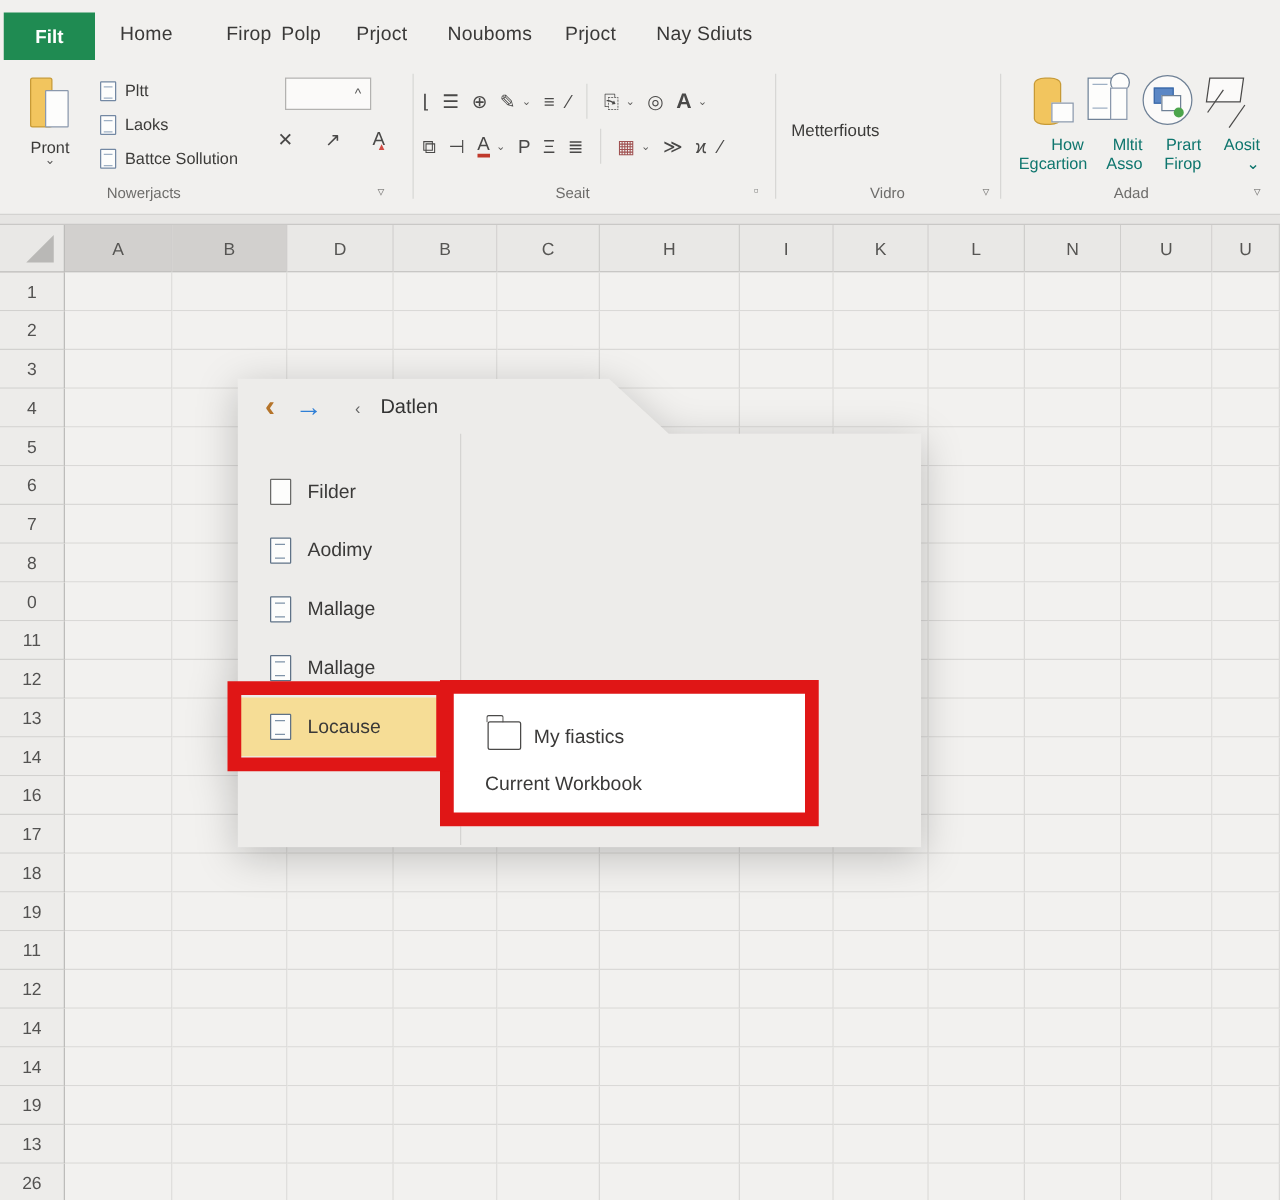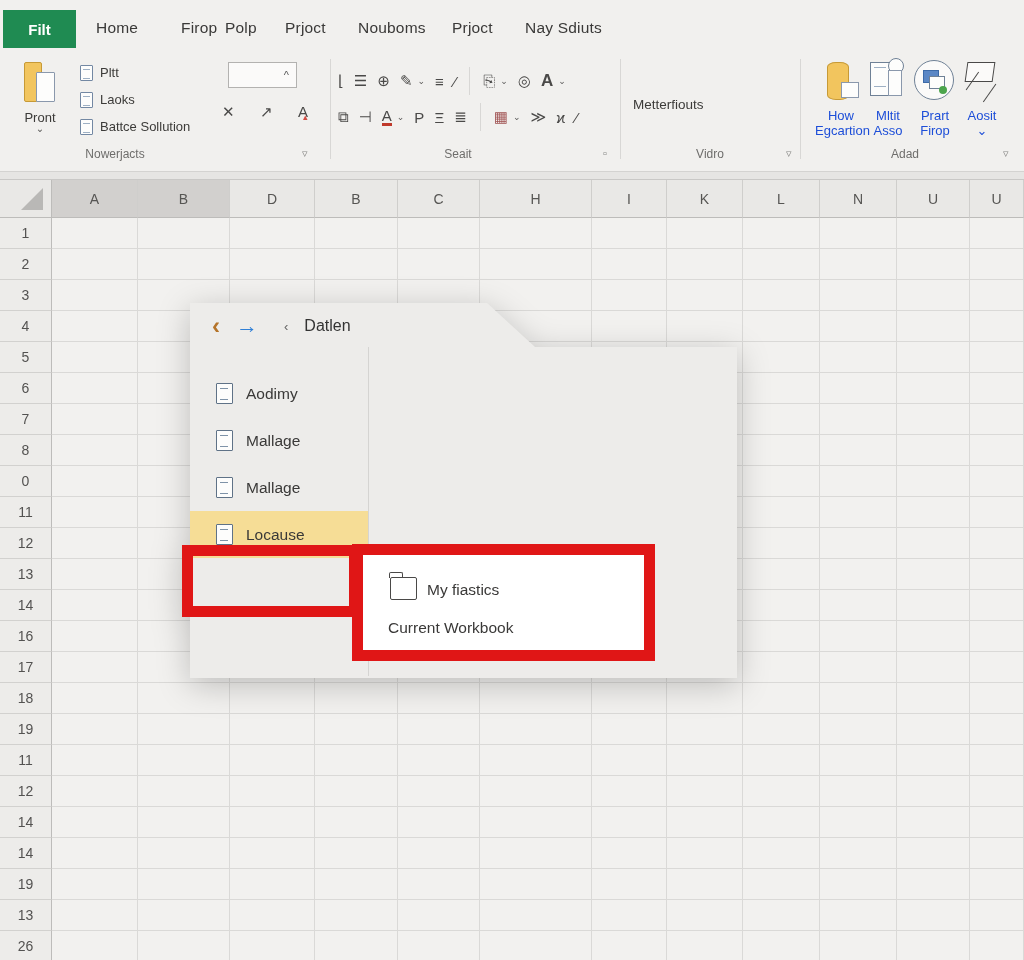--- a/index.html
+++ b/index.html
@@ -55,21 +55,21 @@
 
   #vidro-met { position:absolute; left:633px; top:42px; font-size:13.5px; color:#3c3b39; }
   #vidro-pow { position:absolute; left:722px; top:5px; width:74px; text-align:center; }
   #vidro-pow .tbl-icon { display:inline-block; width:26px; height:24px; border:1.4px solid #5a7da0;
     background:linear-gradient(#cfdcea 0 6px, #fdfdfc 6px); border-radius:2px; margin-bottom:14px; }
   #vidro-pow .lbl { font-size:13.5px; color:#3c3b39; }
   #vidro-pow .chev { font-size:10px; color:#5a5958; }
 
   .adad-btn { position:absolute; top:5px; width:52px; text-align:center; }
   .adad-ic { position:relative; height:44px; margin-bottom:4px; }
-  .adad-btn .l1,.adad-btn .l2 { font-size:13px; color:#1d4ed8; line-height:15px; }
+  .adad-btn .l1,.adad-btn .l2 { font-size:13px; color:#0f766e; line-height:15px;text-align:right; }
   .ic-cyl { position:absolute; left:12px; top:2px; width:22px; height:38px;
     background:#f2c55e; border:1px solid #c79a36; border-radius:9px/5px; }
   .ic-note { position:absolute; left:26px; top:22px; width:18px; height:16px;
     background:#fdfdfc; border:1.3px solid #8a98ac; }
   .ic-doc2 { position:absolute; left:8px; top:2px; width:22px; height:34px;
     background:#fdfdfc; border:1.4px solid #6f8196; }
   .ic-doc2::after { content:""; position:absolute; left:3px; top:4px; width:12px; height:18px;
     border-top:1.4px solid #9eb0c4; border-bottom:1.4px solid #9eb0c4; }
   .ic-clock { position:absolute; left:26px; top:-2px; width:16px; height:16px; border-radius:50%;
     border:1.4px solid #6f8196; background:#fdfdfc; }
@@ -654,20 +654,24 @@
 <div id="dialog" data-name="file-dialog">
   <div id="dialog-shape" data-name="dialog-background"></div>
   <div id="crumb" data-name="breadcrumb">
     <span class="back" data-name="back-arrow-icon">‹</span>
     <span class="fwd" data-name="forward-arrow-icon">→</span>
     <span class="sep" data-name="crumb-chevron-icon">‹</span>
     <span class="path" data-name="breadcrumb-path">Datlen</span>
   </div>
   <div id="pane-div" data-name="pane-divider"></div>
   <div id="nav-list" data-name="dialog-nav-list">
+      <div data-name="nav-item-filder" class="nav-item">
+        <span data-name="document-icon" class="nav-doc plain"></span>
+        <span data-name="nav-item-label">Filder</span>
+      </div>
       <div data-name="nav-item-aodimy" class="nav-item">
         <span data-name="document-icon" class="nav-doc lines"></span>
         <span data-name="nav-item-label">Aodimy</span>
       </div>
       <div data-name="nav-item-mallage" class="nav-item">
         <span data-name="document-icon" class="nav-doc lines"></span>
         <span data-name="nav-item-label">Mallage</span>
       </div>
       <div data-name="nav-item-featices" class="nav-item">
         <span data-name="document-icon" class="nav-doc lines"></span>

